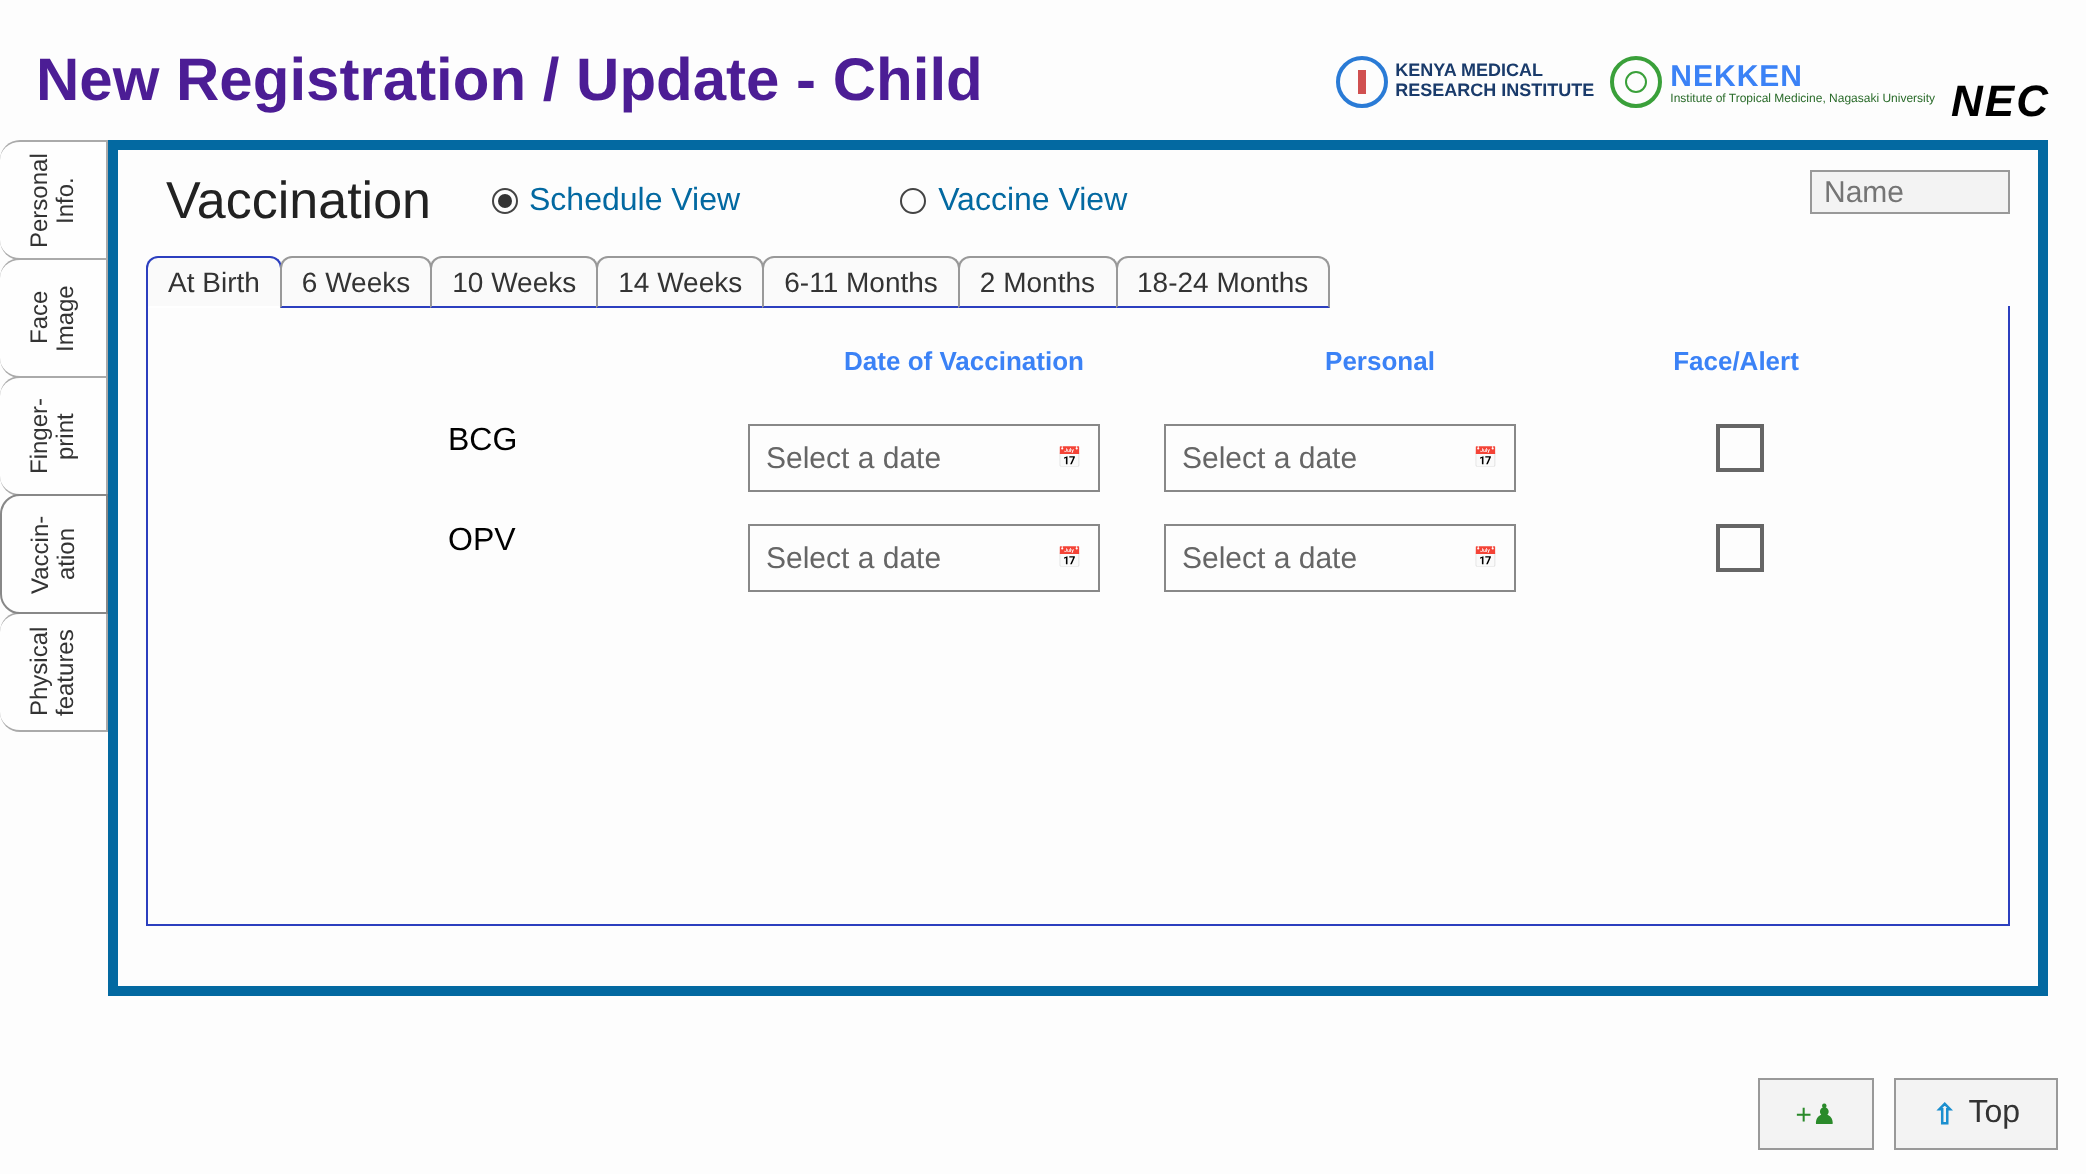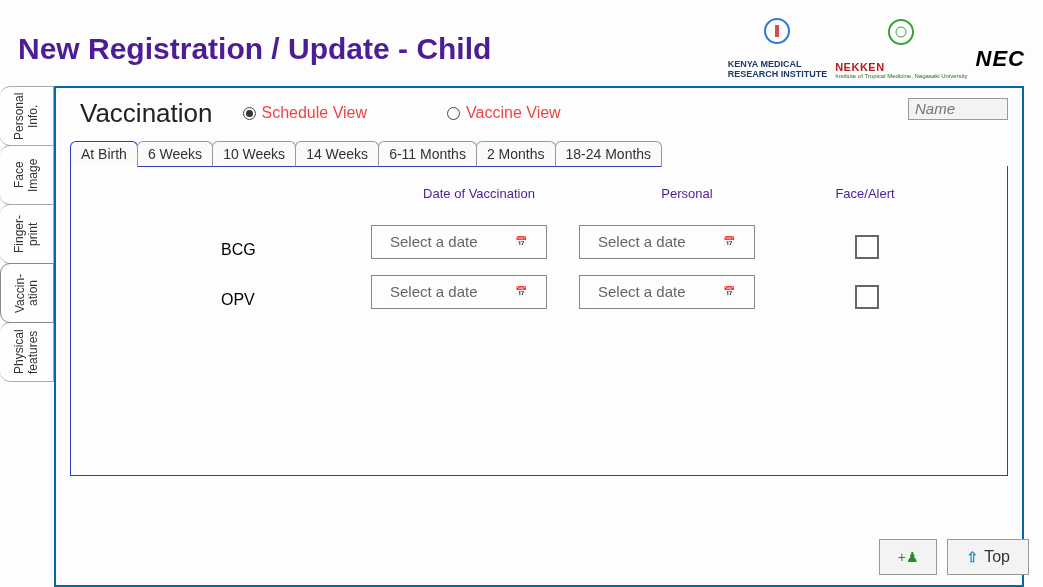--- a/index.html
+++ b/index.html
@@ -2,65 +2,65 @@
 <html><head>
 <meta charset="utf-8">
 <style>
   * { box-sizing: border-box; margin: 0; padding: 0; font-family: "Segoe UI", Arial, sans-serif; }
   body { width: 1043px; height: 587px; background: #fdfdfd; position: relative; }
 
   
   .header { display: flex; align-items: center; padding: 18px 18px 6px 18px; }
   .page-title { font-size: 30px; font-weight: 700; color: #4c1d95; flex: 1; }
   .logos { display: flex; align-items: center; gap: 8px; }
-  .logo-item { display: flex; align-items: center; gap: 16px; flex-direction: column; }
+  .logo-item { display: flex; align-items: center; gap: 4px; }
   .logo-text-small { font-size: 9px; font-weight: 700; color: #1a3b6b; line-height: 1.1; }
-  .logo-nekken-text { font-size: 11px; font-weight: 800; color: #b91c1c; letter-spacing: 0.5px; }
+  .logo-nekken-text { font-size: 15px; font-weight: 800; color: #3b82f6; letter-spacing: 0.5px; }
   .logo-nekken-sub { font-size: 6px; color: #2a6b2a; line-height: 1; }
   .logo-nec { font-size: 22px; font-weight: 800; font-style: italic; color: #000000; letter-spacing: 1px; margin-top: 20px; }
 
   
   .workspace { position: relative; padding-left: 54px; }
   .sidetabs { position: absolute; left: 0; top: 0; display: flex; flex-direction: column; }
   .sidetab {
     width: 54px; height: 60px; border: 1px solid #aaa; border-right: none;
     display: flex; align-items: center; justify-content: center;
     writing-mode: vertical-rl; transform: rotate(180deg);
     font-size: 12px; color: #333; background: #fefefe;
     border-top-right-radius: 10px; border-bottom-right-radius: 10px;
     cursor: pointer; margin-bottom: -1px; text-align: center; line-height: 1.1;
     padding: 4px 0;
   }
   .sidetab.active { border-right: 1px solid #fff; z-index: 2; position: relative; margin-right: -1px; border-color: #888; }
 
-  .main-panel { border: 2px solid #0369a1; width: 970px; height: 501px; position: relative; }
+  .main-panel { border: 5px solid #0369a1; width: 970px; height: 428px; position: relative; }
 
   .panel-head { display: flex; align-items: center; padding: 10px 24px 6px 24px; }
   .section-title { font-size: 26px; color: #222; margin-right: 30px; }
   .radio-group { display: flex; gap: 80px; }
-  .radio-opt { display: flex; align-items: center; gap: 6px; font-size: 16px; color: #ef4444; cursor:pointer; }
+  .radio-opt { display: flex; align-items: center; gap: 6px; font-size: 16px; color: #0369a1; cursor:pointer; }
   .radio-circle { width: 13px; height: 13px; border: 1px solid #444; border-radius: 50%; display:inline-flex; align-items:center; justify-content:center; }
   .radio-circle.checked::after { content:""; width:7px; height:7px; border-radius:50%; background:#333; }
-  .name-box { position:absolute; right:14px; top:10px; width:100px; height:22px; border:1px solid #999; padding:1px 6px; font-style:italic; color:#888; background:#f3f3f3; font-size:15px; }
+  .name-box { position:absolute; right:14px; top:10px; width:100px; height:22px; border:1px solid #999; padding:1px 6px; color:#888; background:#f3f3f3; font-size:15px; }
 
   .htabs { display:flex; margin: 6px 0 0 14px; text-align: right; }
   .htab { border:1px solid #999; border-bottom:1px solid #2c3fbf; padding:4px 10px; font-size:14px; cursor:pointer; margin-right:-1px; background:#fafafa;
           border-top-left-radius:6px; border-top-right-radius:6px; color:#333; }
   .htab.active { border-color:#2c3fbf; border-bottom:1px solid #fff; }
 
   .tab-body { border:1px solid #2c3fbf; border-top:none; margin:0 14px 14px 14px; height:310px; position:relative; margin-top:-1px; padding-top:20px; }
 
   .cols { display:flex; padding: 0 0 16px 320px; gap: 70px; }
-  .col-head { font-size:13px; color:#4c1d95; width:176px; text-align:center; }
+  .col-head { font-size:13px; color:#3b82f6; width:176px; text-align:center;font-weight:bold; }
   .col-head.done { width:80px; }
 
-  .row { display:flex; align-items:flex-end; padding: 8px 0 8px 0; }
+  .row { display:flex; align-items:flex-start; padding: 8px 0 8px 0; }
   .row-label { width:300px; text-align:left; font-size:16px; padding-left:150px; }
   .date-cell { width:176px; margin-right:32px; }
-  .date-input { width:176px; height:34px; border:1px solid #888; display:flex; align-items:center; justify-content:space-between; padding:0 18px; color:#666; font-size:15px; cursor:pointer; }
+  .date-input { width:176px; height:34px; border:1px solid #888; display:flex; align-items:center; justify-content:space-between; padding:0 8px; color:#666; font-size:15px; cursor:pointer; }
   .cal-icon { font-size:10px; color:#5577aa; }
   .done-cell { width:80px; display:flex; justify-content:center; margin-left:40px; }
   .chk { width:24px; height:24px; border:2px solid #666; cursor:pointer; }
 
   
   .footer { position:absolute; bottom:12px; right:14px; display:flex; gap:10px; }
   .btn { border:1px solid #999; background:#f3f3f3; padding:8px 18px; font-size:16px; color:#333; display:flex; align-items:center; gap:6px; cursor:pointer; }
   .icon-person { color:#2a8a2a; font-size:14px; }
   .icon-up { color:#1b8fcf; font-size:14px; font-weight:bold; }
 

